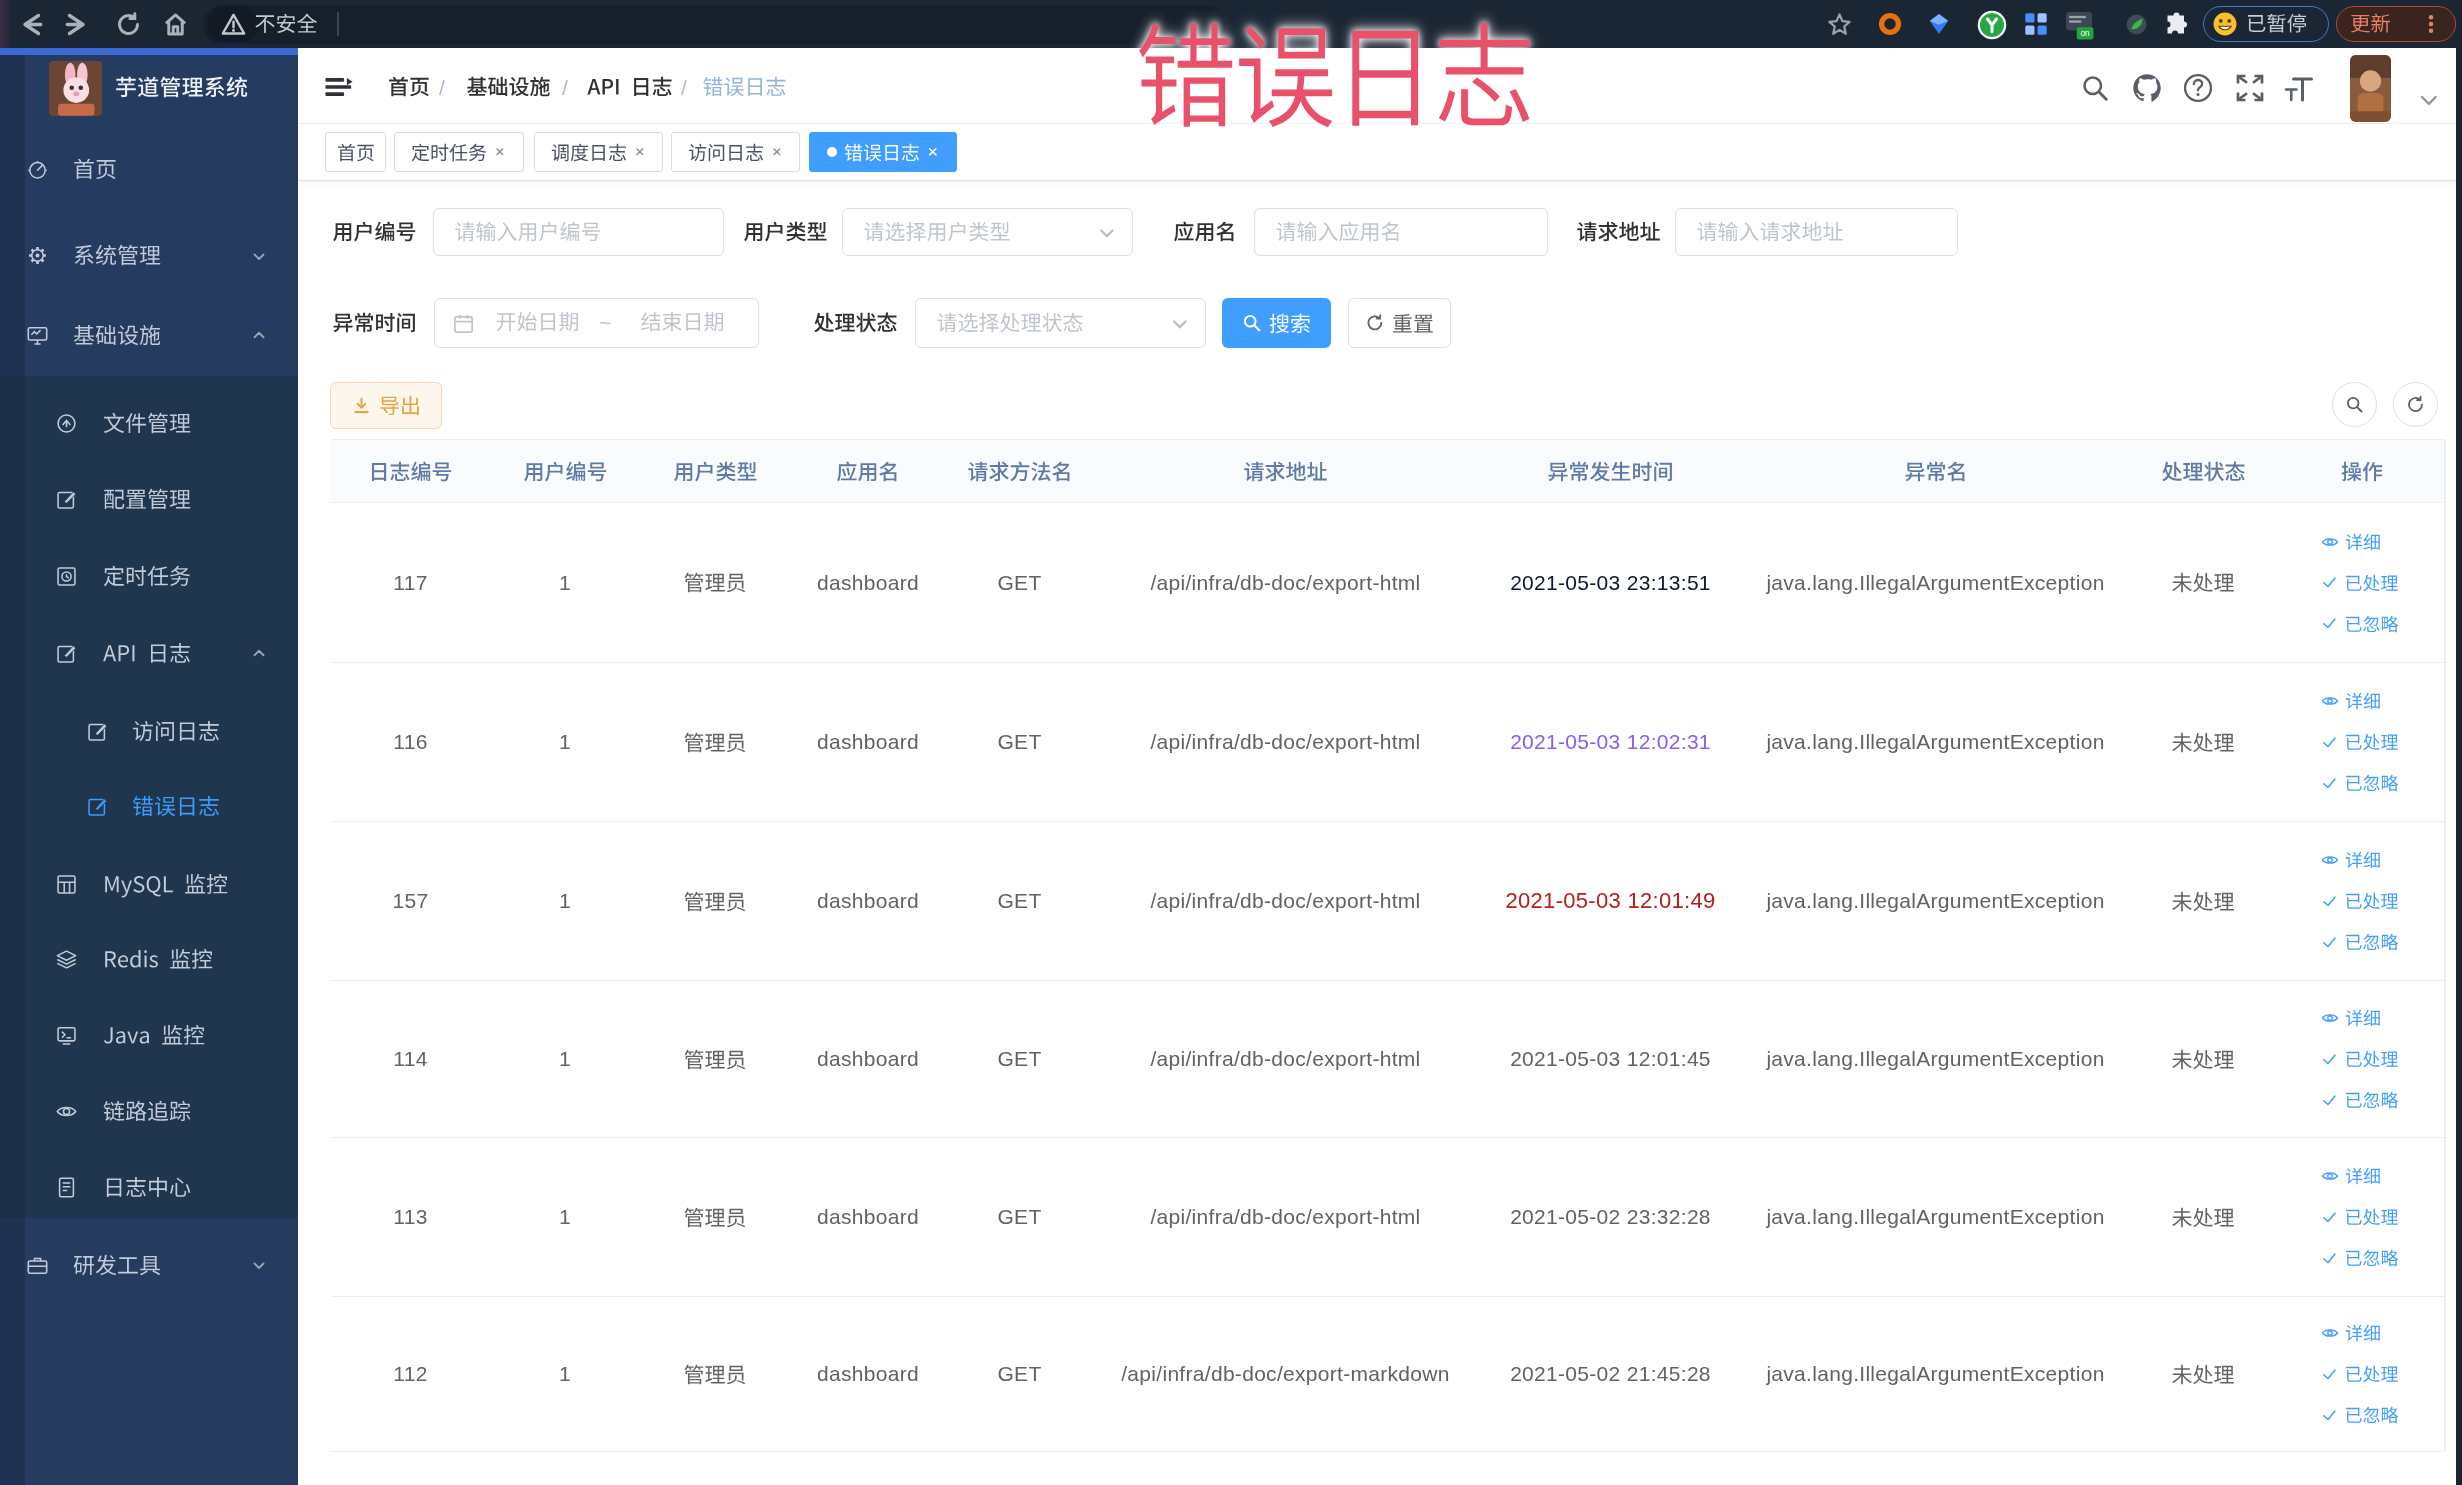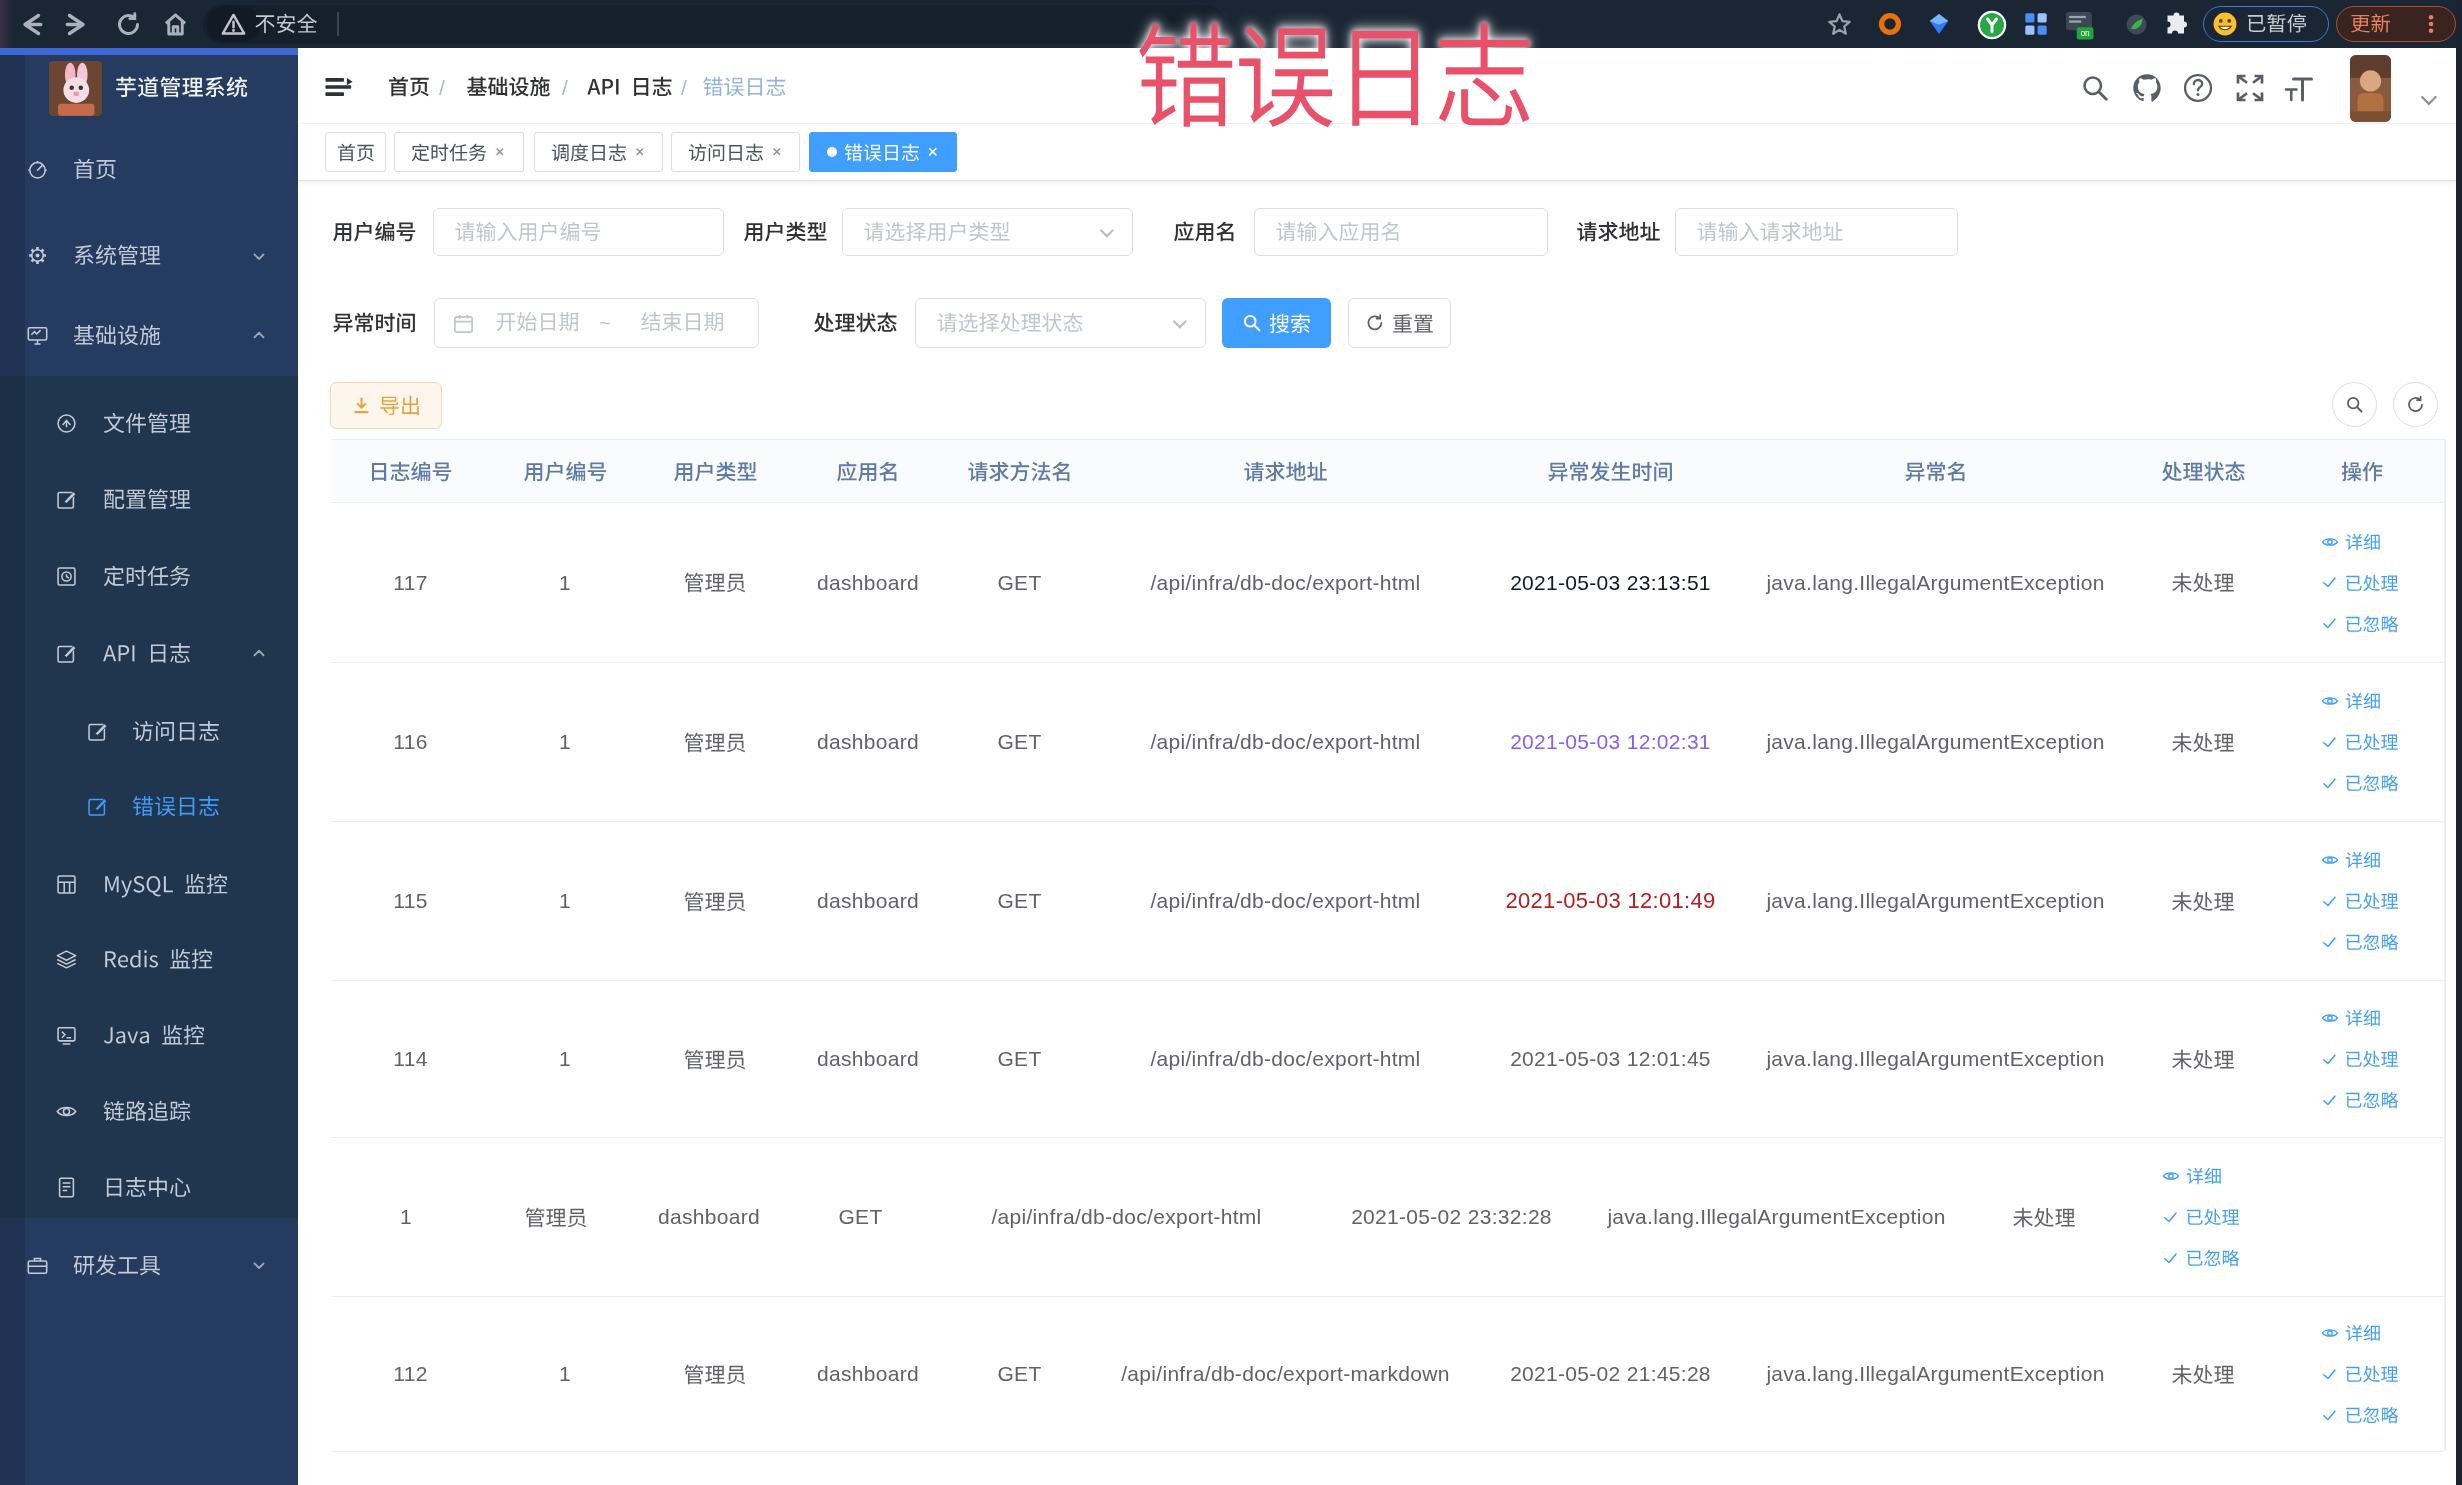--- a/index.html
+++ b/index.html
@@ -765,21 +765,21 @@
               <use href="#g3" x="0"></use>
               <use href="#g137" x="1000"></use>
               <use href="#g138" x="2000"></use>
             </svg>
           </div>
         </div>
       </div>
     </div>
     <div class="abs" style="left:331px;top:822px;width:2113px;height:159px;border-bottom:1.5px solid #ebeef5;display:flex;align-items:stretch">
       <div style="width:159px;text-align:center;flex:none;display:flex;align-items:center;justify-content:center;height:100%">
-        <span style="font-size:21px;letter-spacing:0.3px;color:#606266">115</span>
+        <span style="font-size:21px;letter-spacing:0.3px;color:#606266">157</span>
       </div>
       <div style="width:150px;text-align:center;flex:none;display:flex;align-items:center;justify-content:center;height:100%">
         <span style="font-size:21px;letter-spacing:0.3px;color:#606266">1</span>
       </div>
       <div style="width:150px;text-align:center;flex:none;display:flex;align-items:center;justify-content:center;height:100%">
         <svg class="ck " width="64" height="21" viewBox="0 -880 3000 1000" fill="#606266">
           <use href="#g18" x="0"></use>
           <use href="#g19" x="1000"></use>
           <use href="#g133" x="2000"></use>
         </svg>
@@ -906,20 +906,23 @@
             <svg class="ck " width="55" height="18" viewBox="0 -880 3000 1000" fill="#409eff">
               <use href="#g3" x="0"></use>
               <use href="#g137" x="1000"></use>
               <use href="#g138" x="2000"></use>
             </svg>
           </div>
         </div>
       </div>
     </div>
     <div class="abs" style="left:331px;top:1138px;width:2113px;height:159px;border-bottom:1.5px solid #ebeef5;display:flex;align-items:stretch">
+      <div style="width:159px;text-align:center;flex:none;display:flex;align-items:center;justify-content:center;height:100%">
+        <span style="font-size:21px;letter-spacing:0.3px;color:#606266">113</span>
+      </div>
       <div style="width:150px;text-align:center;flex:none;display:flex;align-items:center;justify-content:center;height:100%">
         <span style="font-size:21px;letter-spacing:0.3px;color:#606266">1</span>
       </div>
       <div style="width:150px;text-align:center;flex:none;display:flex;align-items:center;justify-content:center;height:100%">
         <svg class="ck " width="64" height="21" viewBox="0 -880 3000 1000" fill="#606266">
           <use href="#g18" x="0"></use>
           <use href="#g19" x="1000"></use>
           <use href="#g133" x="2000"></use>
         </svg>
       </div>

